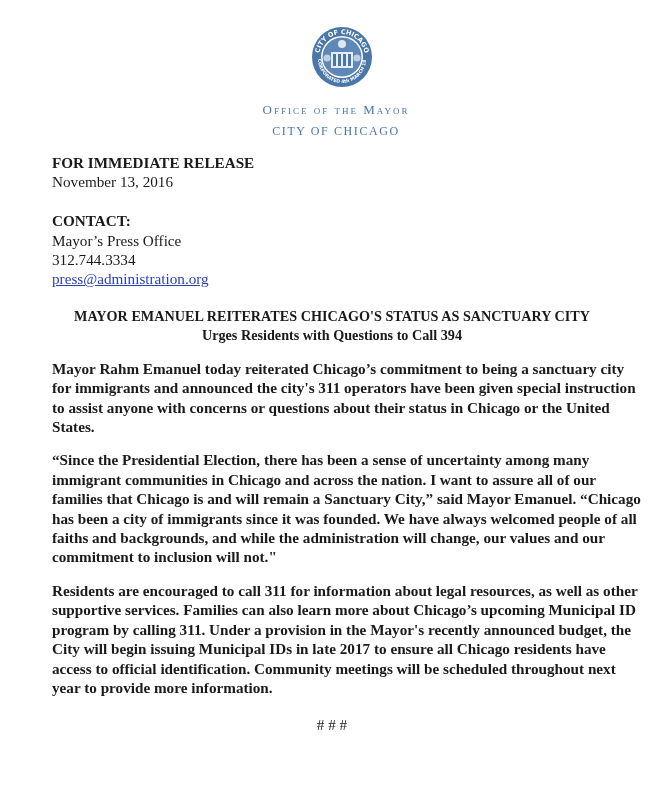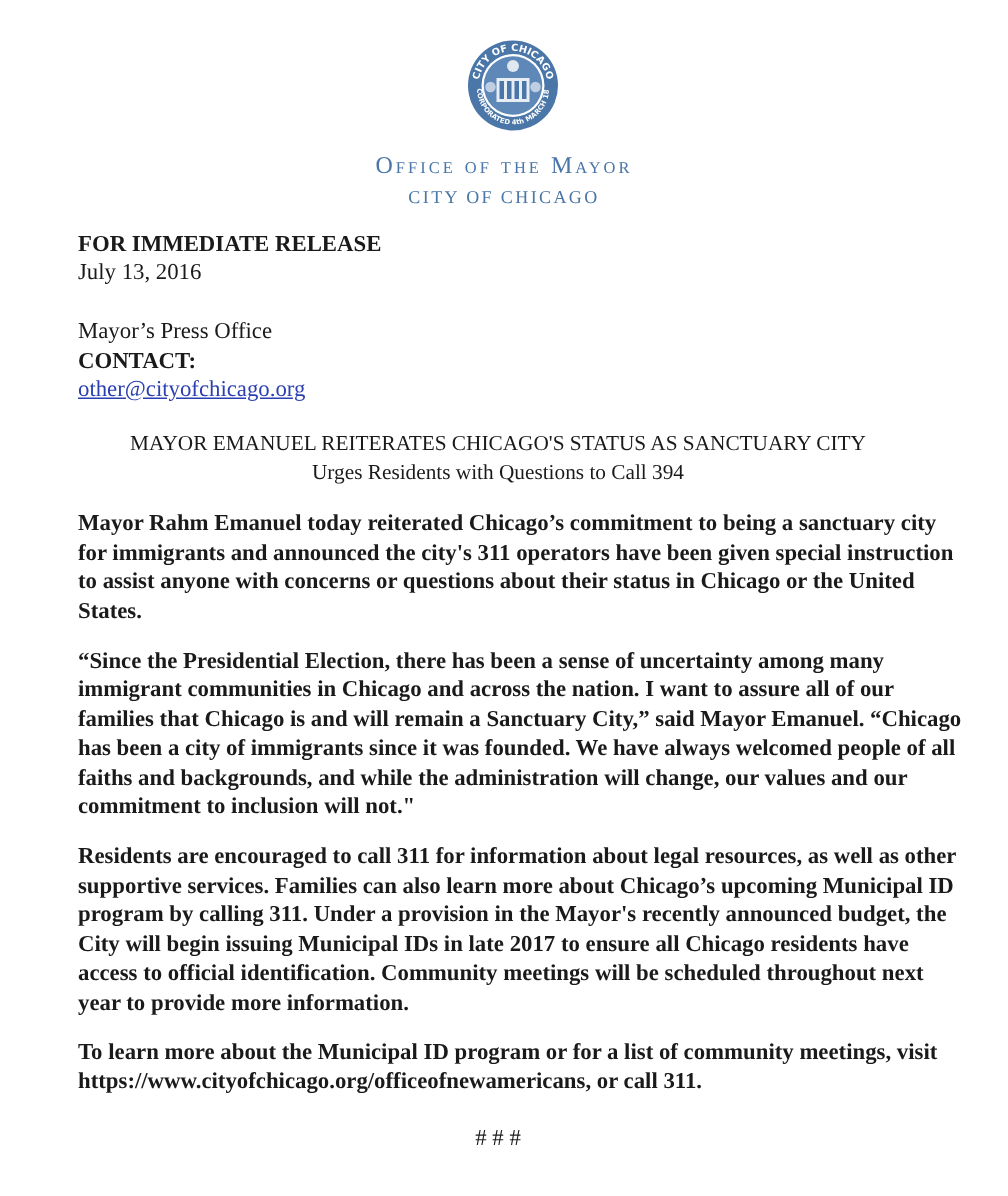--- a/index.html
+++ b/index.html
@@ -1,32 +1,32 @@
 <!DOCTYPE html>
 <html><head>
 <meta charset="utf-8">
 <style>
   html, body { margin: 0; padding: 0; background: #ffffff; }
   body { width: 672px; height: 797px; position: relative; overflow: hidden;
          font-family: "DejaVu Serif", "Liberation Serif", serif; color: #1a1a1a; }
   .letterhead { position: absolute; left: 0; top: 0; width: 672px; text-align: center; }
   .seal { position: absolute; left: 311px; top: 26px; width: 62px; height: 62px; }
   .office { position: absolute; top: 102px; left: 0; width: 672px; text-align: center;
-            font-family: "Liberation Serif", serif; color: #4a76a8; font-size: 16px;
+            font-family: "Liberation Serif", serif; color: #4a76a8; font-size: 13px;
             letter-spacing: 2px; font-variant: small-caps; }
   .city { position: absolute; top: 124px; left: 0; width: 672px; text-align: center;
           font-family: "Liberation Serif", serif; color: #4a76a8; font-size: 12px;
           letter-spacing: 1.6px; }
   .content { position: absolute; left: 52px; top: 153px; width: 590px;
              font-family: "Liberation Serif", serif; font-size: 15.2px; line-height: 19.4px; }
   .bold { font-weight: bold; }
   .block { margin: 0; }
   .gap { height: 19.4px; }
   a.email { color: #2b3fb0; text-decoration: underline; }
-  .headline { text-align: center; font-weight: normal; font-size: 14.2px; line-height: 19px;
+  .headline { text-align: center; font-weight: bold; font-size: 14.2px; line-height: 19px;
               margin-top: 18px; width: 560px; }
   .para { margin: 14px 0 0 0; font-weight: bold; }
   .end { text-align: center; margin-top: 18px; width: 560px; }
 </style>
 </head>
 <body>
 
 <div class="letterhead">
   <svg class="seal" viewBox="0 0 62 62">
     <circle cx="31" cy="31" r="30" fill="#4a76a8"></circle>
@@ -48,30 +48,30 @@
     <text font-size="4.6" fill="#ffffff" font-family="DejaVu Sans, sans-serif" font-weight="bold">
       <textPath href="#arcBot" startOffset="50%" text-anchor="middle">INCORPORATED 4th MARCH 1837</textPath>
     </text>
   </svg>
   <div class="office">Office of the Mayor</div>
   <div class="city">CITY OF CHICAGO</div>
 </div>
 
 <div class="content">
   <p class="block bold">FOR IMMEDIATE RELEASE</p>
-  <p class="block">July 13, 2016</p>
+  <p class="block">November 13, 2016</p>
   <div class="gap"></div>
+  <p class="block bold">CONTACT:</p>
   <p class="block">Mayor’s Press Office</p>
-  <p class="block bold">CONTACT:</p>
-  <p class="block"><a class="email" href="mailto:press@cityofchicago.org">other@cityofchicago.org</a></p>
+  <p class="block">312.744.3334</p>
+  <p class="block"><a class="email" href="mailto:press@cityofchicago.org">press@administration.org</a></p>
 
   <div class="headline">
     <div>MAYOR EMANUEL REITERATES CHICAGO'S STATUS AS SANCTUARY CITY</div>
     <div>Urges Residents with Questions to Call 394</div>
   </div>
 
   <p class="para">Mayor Rahm Emanuel today reiterated Chicago’s commitment to being a sanctuary city for immigrants and announced the city's 311 operators have been given special instruction to assist anyone with concerns or questions about their status in Chicago or the United States.</p>
   <p class="para">“Since the Presidential Election, there has been a sense of uncertainty among many immigrant communities in Chicago and across the nation. I want to assure all of our families that Chicago is and will remain a Sanctuary City,” said Mayor Emanuel. “Chicago has been a city of immigrants since it was founded. We have always welcomed people of all faiths and backgrounds, and while the administration will change, our values and our commitment to inclusion will not."</p>
   <p class="para">Residents are encouraged to call 311 for information about legal resources, as well as other supportive services. Families can also learn more about Chicago’s upcoming Municipal ID program by calling 311. Under a provision in the Mayor's recently announced budget, the City will begin issuing Municipal IDs in late 2017 to ensure all Chicago residents have access to official identification.  Community meetings will be scheduled throughout next year to provide more information.</p>
-  <p class="para">To learn more about the Municipal ID program or for a list of community meetings, visit https://www.cityofchicago.org/officeofnewamericans, or call 311.</p>
 
   <p class="end"># # #</p>
 </div>
 
 </body></html>

